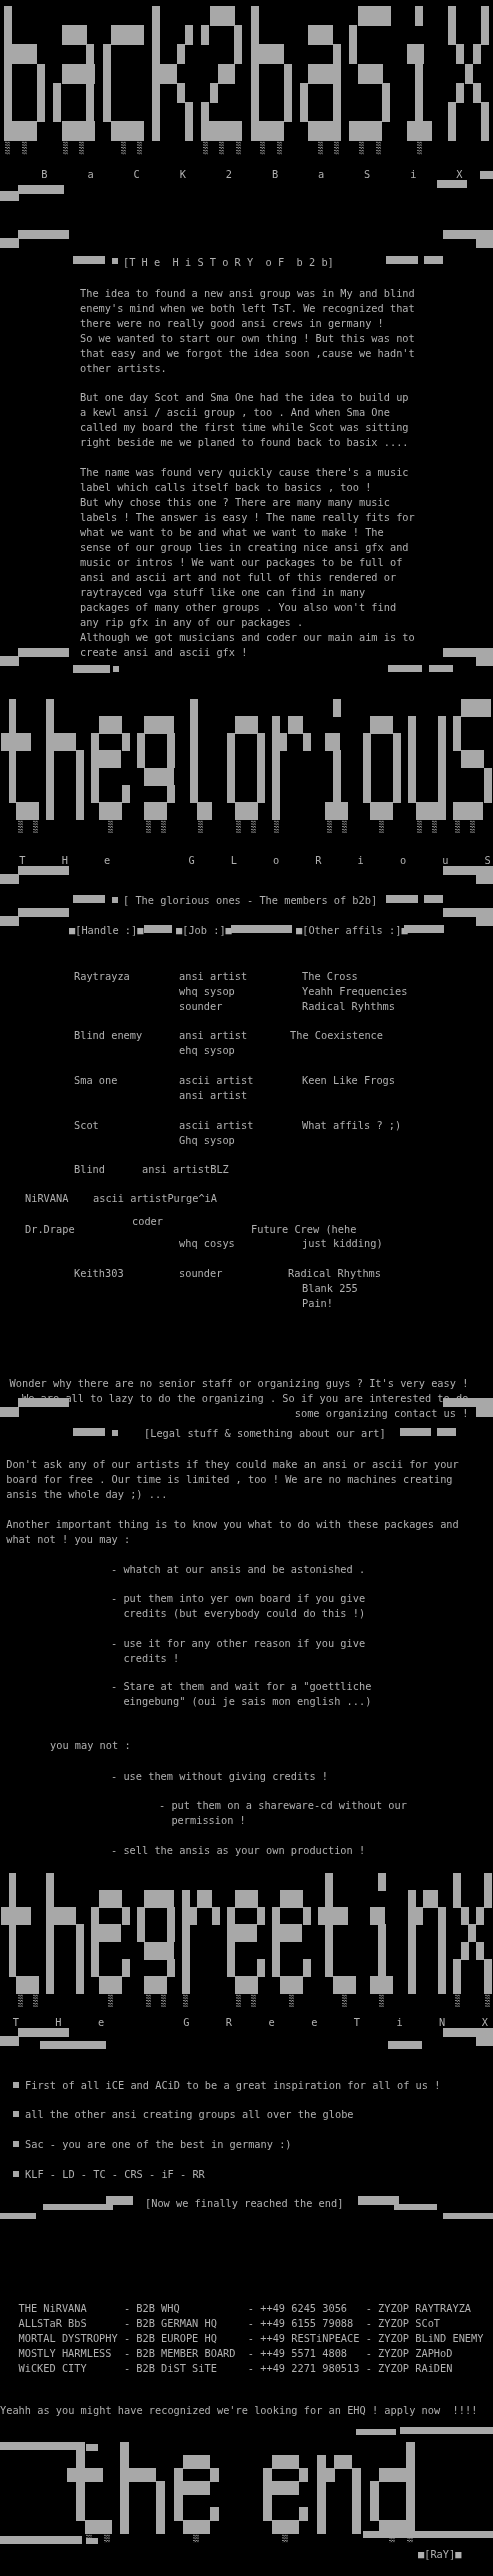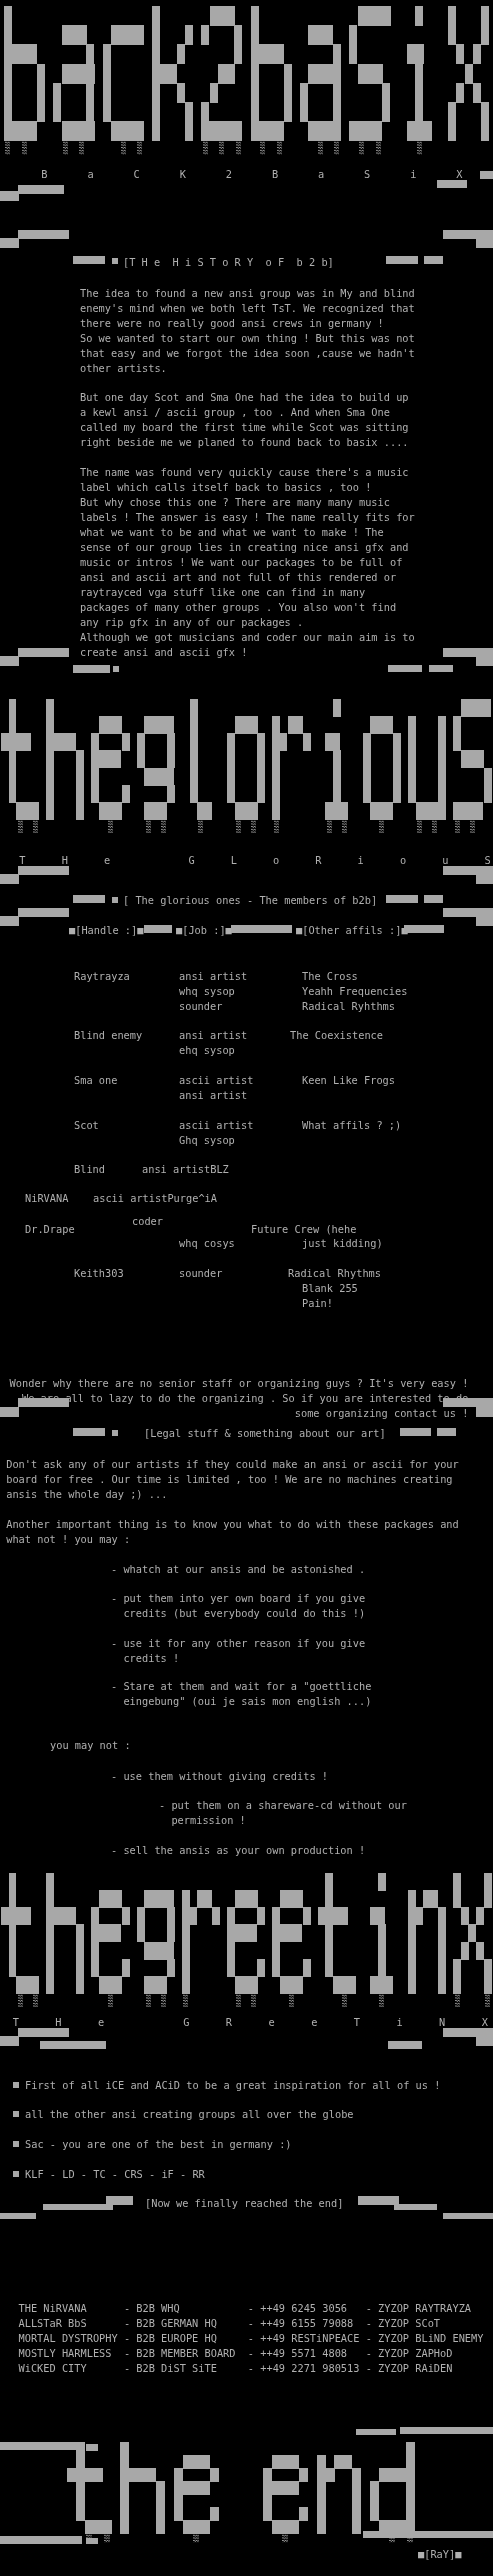--- a/index.html
+++ b/index.html
@@ -494,20 +494,21 @@
       <div class="sq" style="left: 13px; top: 2171px; width: 5.5px; height: 5.5px;"></div>
       <span class="title-text" style="left: 25px; top: 2167px;">KLF - LD - TC - CRS - iF - RR</span>
     </div>
 
   <span class="title-text" style="left:145px;top:2196px;">[Now we finally reached the end]</span>
   <pre class="abs" id="boards" style="left:18.5px;top:2301px;">THE NiRVANA      - B2B WHQ           - ++49 6245 3056   - ZYZOP RAYTRAYZA
 ALLSTaR BbS      - B2B GERMAN HQ     - ++49 6155 79088  - ZYZOP SCoT
 MORTAL DYSTROPHY - B2B EUROPE HQ     - ++49 RESTiNPEACE - ZYZOP BLiND ENEMY
 MOSTLY HARMLESS  - B2B MEMBER BOARD  - ++49 5571 4808   - ZYZOP ZAPHoD
 WiCKED CITY      - B2B DiST SiTE     - ++49 2271 980513 - ZYZOP RAiDEN</pre>
+  <pre class="abs" style="left:0px;top:2403px;">Yeahh as you might have recognized we're looking for an EHQ ! apply now  !!!!</pre>
 
   <div id="logo4" class="abs" style="left:67px;top:2442px;width:348px;height:103px;">
       <div class="logo-blk" style="left: 9px; top: 0px; width: 9px; height: 13.7px;"></div>
       <div class="logo-blk" style="left: 9px; top: 13px; width: 9px; height: 13.7px;"></div>
       <div class="logo-blk" style="left: 0px; top: 26px; width: 36px; height: 13.7px;"></div>
       <div class="logo-blk" style="left: 9px; top: 39px; width: 9px; height: 13.7px;"></div>
       <div class="logo-blk" style="left: 9px; top: 52px; width: 9px; height: 13.7px;"></div>
       <div class="logo-blk" style="left: 9px; top: 65px; width: 9px; height: 13.7px;"></div>
       <div class="logo-blk" style="left: 18px; top: 78px; width: 27px; height: 13.7px;"></div>
       <div class="dither" style="left: 19px; top: 91px; width: 5.5px; height: 10.3px;"></div>

